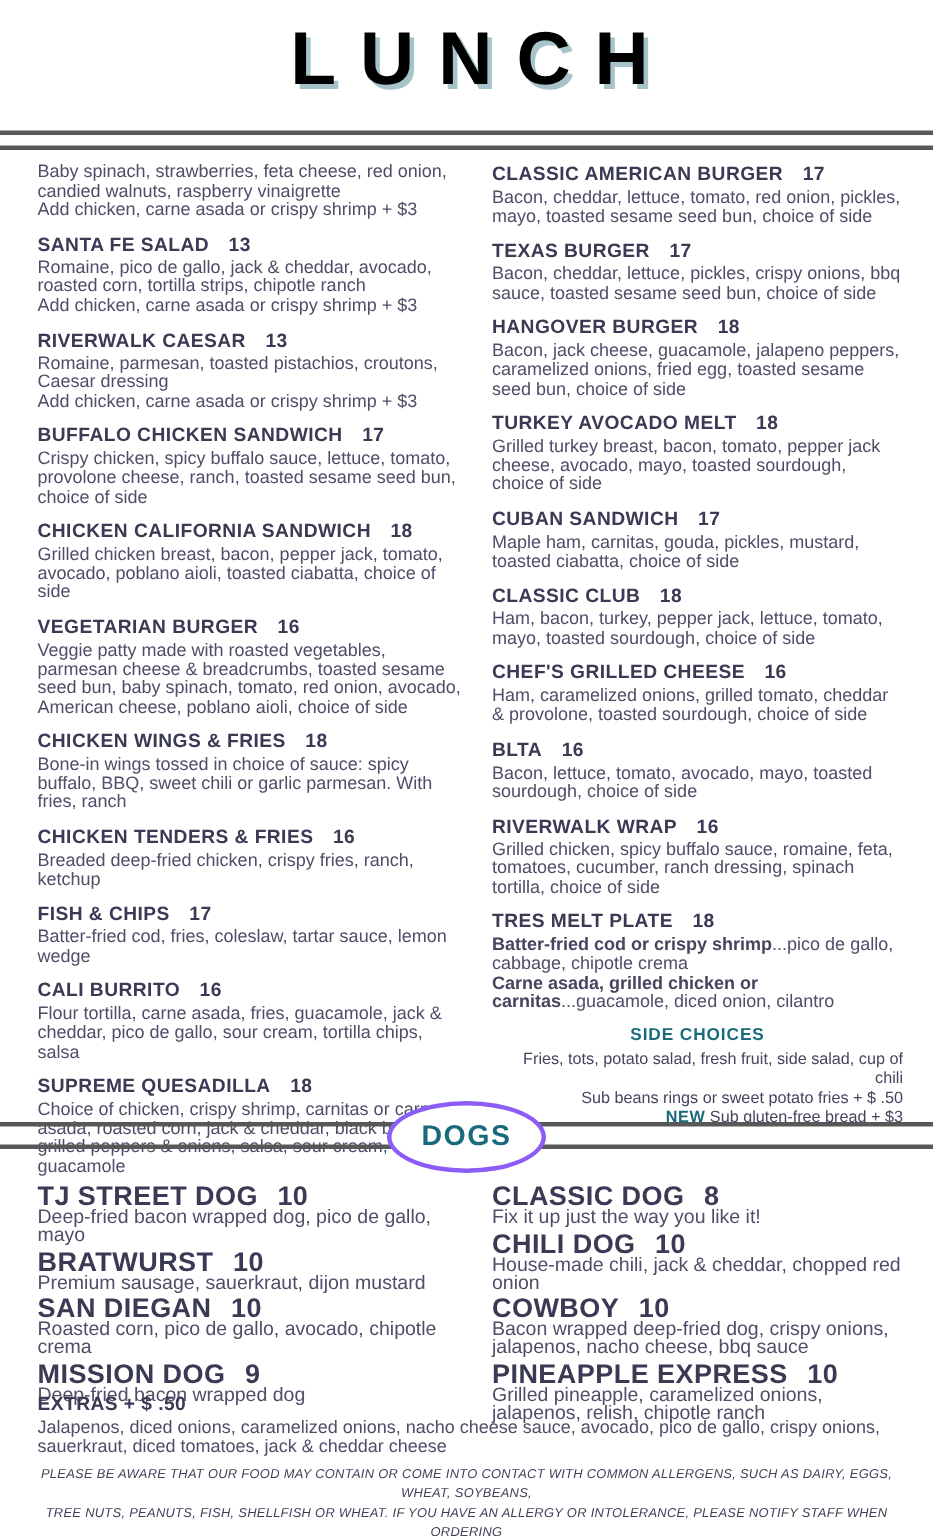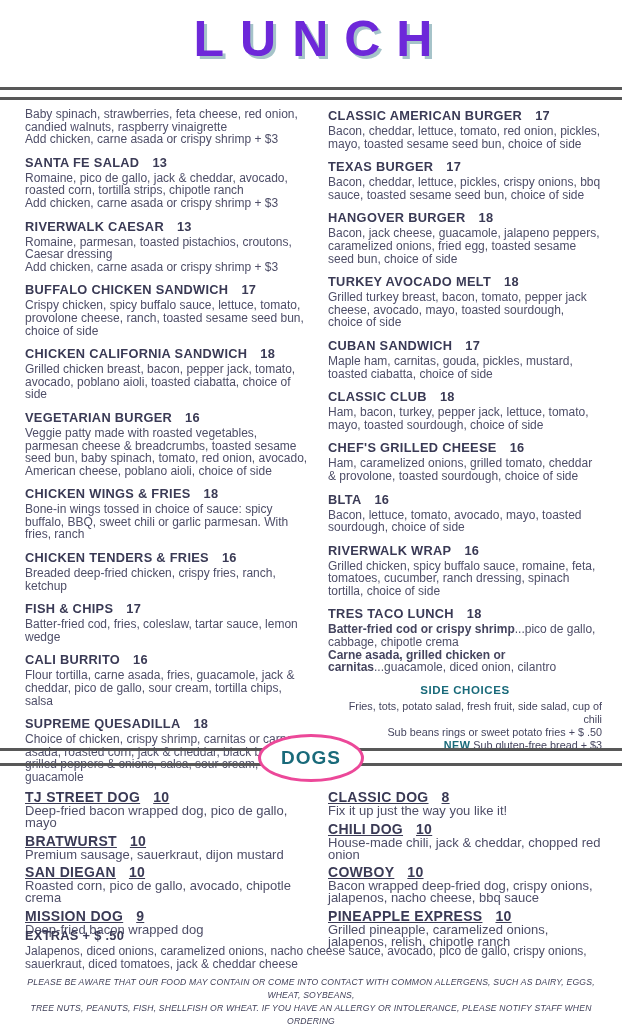--- a/index.html
+++ b/index.html
@@ -3,21 +3,21 @@
 <meta charset="utf-8">
 <style>
   html,body{margin:0;padding:0;background:#ffffff;}
   body{width:622px;height:1024px;position:relative;overflow:hidden;
        font-family:"Liberation Sans",sans-serif;-webkit-font-smoothing:antialiased;}
   .page{position:absolute;inset:0;background:#ffffff;}
 
   
   .title{position:absolute;top:10px;left:4px;right:0;text-align:center;
          font-size:50px;font-weight:bold;letter-spacing:16px;text-indent:16px;
-         color:#6d28d9;text-shadow:3px 3px 0 #a5c3c9;margin:0;}
+         color:#000000;text-shadow:3px 3px 0 #a5c3c9;margin:0;}
 
   
   .double-rule{position:absolute;left:0;right:0;}
   .double-rule .rule-line{position:absolute;left:0;right:0;height:2.5px;background:#585858;}
   #top-divider{top:87px;height:14px;}
   #top-divider .r1{top:0;} #top-divider .r2{top:10px;}
 
   
   .cols{position:absolute;left:25px;right:20px;display:flex;gap:20px;}
   #lunch-cols{top:108px;}
@@ -35,28 +35,28 @@
   
   .side-choices{text-align:center;margin-top:4px;}
   .side-heading{font-size:11.5px;font-weight:bold;color:#196a7a;letter-spacing:.6px;
                 line-height:14px;margin-bottom:3px;}
   .side-line{font-size:10.8px;line-height:13px;color:#45455f;text-align:right;}
 
   
   #dogs-divider{position:absolute;top:734px;left:0;right:0;height:48px;}
   #dogs-divider .r1{top:14px;} #dogs-divider .r2{top:29px;}
   .oval{position:absolute;left:50%;top:50%;transform:translate(-50%,-50%);
-        width:100px;height:42px;background:#ffffff;border:3px solid #ec4899;
+        width:100px;height:42px;background:#ffffff;border:3px solid #8b5cf6;
         border-radius:50%;display:flex;align-items:center;justify-content:center;}
   .oval-label{font-size:19px;font-weight:bold;color:#196a7a;letter-spacing:1px;}
 
   
   #dogs-cols{top:790px;}
   #dogs-cols .item{margin-bottom:5px;}
-  #dogs-cols .item-head{font-size:14px;line-height:14px;margin-bottom:1px;text-decoration:underline;}
+  #dogs-cols .item-head{font-size:18px;line-height:14px;margin-bottom:1px;}
   #dogs-cols .item-line{font-size:13px;line-height:11.8px;}
 
   
   #extras{position:absolute;top:928px;left:25px;right:20px;}
   #extras .item{margin-bottom:0;}
 
   
   .footer{position:absolute;top:976px;left:10px;right:10px;text-align:center;
           font-size:8.6px;line-height:13px;font-style:italic;color:#3f3f58;
           letter-spacing:.2px;}
@@ -154,21 +154,21 @@
           </div>
           <div class="item">
             <div class="item-head"><span class="item-name">BLTA</span><span class="item-price">16</span></div>
             <div class="item-line">Bacon, lettuce, tomato, avocado, mayo, toasted sourdough, choice of side</div>
           </div>
           <div class="item">
             <div class="item-head"><span class="item-name">RIVERWALK WRAP</span><span class="item-price">16</span></div>
             <div class="item-line">Grilled chicken, spicy buffalo sauce, romaine, feta, tomatoes, cucumber, ranch dressing, spinach tortilla, choice of side</div>
           </div>
           <div class="item">
-            <div class="item-head"><span class="item-name">TRES TACO LUNCH</span><span class="item-price">18</span></div>
+            <div class="item-head"><span class="item-name">TRES MELT PLATE</span><span class="item-price">18</span></div>
             <div class="item-line"><span class="seg-bold">Batter-fried cod or crispy shrimp</span>...pico de gallo, cabbage, chipotle crema</div>
             <div class="item-line"><span class="seg-bold">Carne asada, grilled chicken or carnitas</span>...guacamole, diced onion, cilantro</div>
           </div>
         </div>
       <div class="side-choices">
         <div class="side-heading">SIDE CHOICES</div>
         <div>
             <div class="side-line">Fries, tots, potato salad, fresh fruit, side salad, cup of chili</div>
             <div class="side-line">Sub beans rings or sweet potato fries + $ .50</div>
             <div class="side-line"><span class="seg-accent">NEW</span> Sub gluten-free bread + $3</div>

